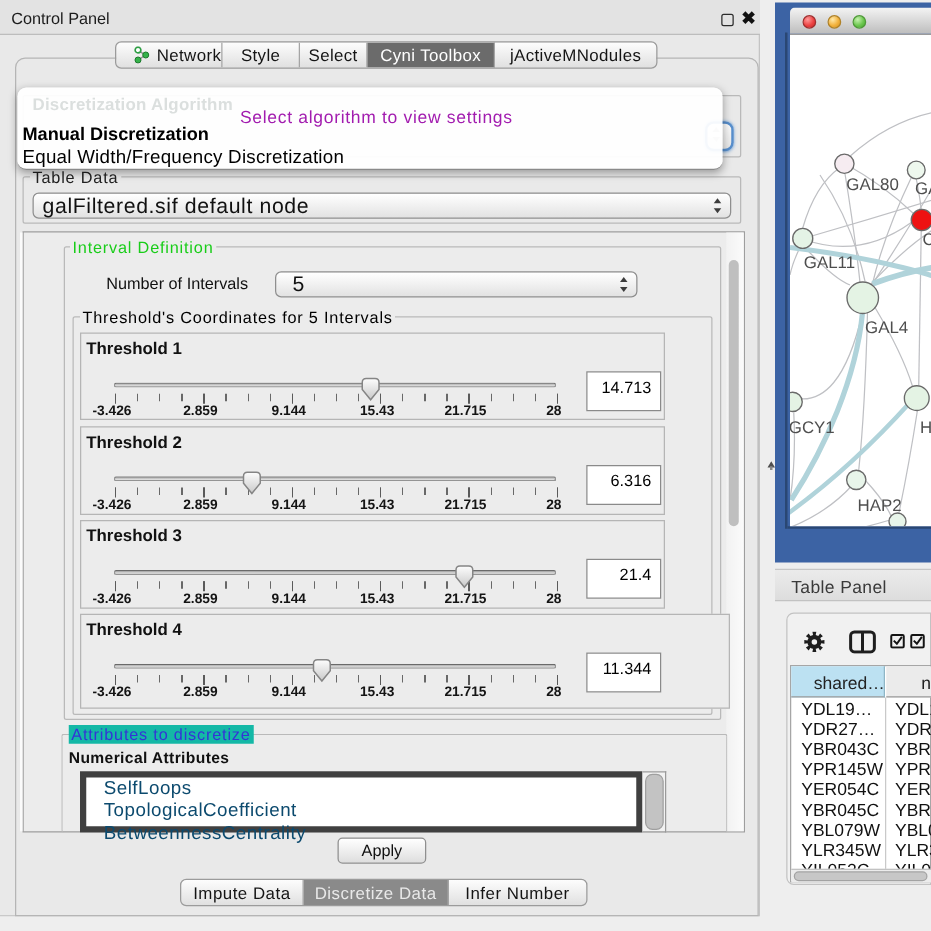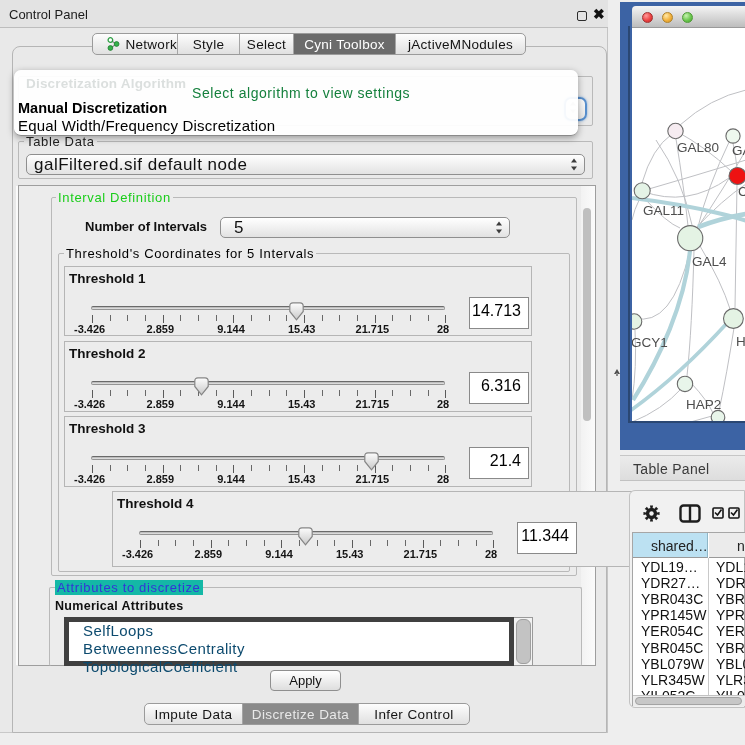--- a/index.html
+++ b/index.html
@@ -47,21 +47,21 @@
 .tpanel .tl{position:absolute;left:4px;top:3.5px;font-weight:bold;font-size:13.5px;color:#111;}
 .track{position:absolute;height:4px;border:1px solid #949494;border-top-color:#6a6a6a;border-radius:2px;
 background:linear-gradient(#b0b0b0,#e8e8e8);}
 .ticksmin{position:absolute;height:6px;
 background:repeating-linear-gradient(to right,#686868 0px,#686868 1px,transparent 1px,transparent 17.675px);}
 .ticksmaj{position:absolute;height:8px;
 background:repeating-linear-gradient(to right,#5a5a5a 0px,#5a5a5a 1px,transparent 1px,transparent 70.7px);}
 .tlab{position:absolute;font-size:11px;font-weight:bold;color:#141414;transform:translateX(-50%);margin-left:-2px;}
 .thumb{position:absolute;width:17px;height:20px;}
 .vbox{position:absolute;left:404px;width:60px;height:32px;background:#fff;border:1px solid #8a8a8a;
-font-size:16px;color:#000;text-align:right;padding:4px 7px 0 0;}
+font-size:13px;color:#000;text-align:right;padding:4px 7px 0 0;}
 
 #alist{background:#fff;border:5px solid #404040;font-size:15px;letter-spacing:0.4px;color:#0c4a6e;}
 #alist div{height:18.1px;line-height:17px;padding-left:14px;}
 
 .btn{border:1px solid #8f8f8f;border-radius:4px;background:linear-gradient(#ffffff,#dedede);
 font-size:13px;color:#111;text-align:center;}
 .btabbar{left:144px;top:703px;height:22px;display:flex;border:1px solid #9b9b9b;
 border-radius:5px;overflow:hidden;background:linear-gradient(#fdfdfd,#e0e0e0);}
 .btab{height:100%;display:flex;align-items:center;justify-content:center;
 font-size:13.5px;letter-spacing:0.4px;color:#141414;border-right:1px solid #a5a5a5;}
@@ -131,21 +131,21 @@
 </div>
 
 <div id="viewport" class="abs"></div>
 <div id="vphl" class="abs"></div>
 <div id="vsb" class="abs"></div>
 <div id="vsbthumb" class="abs"></div>
 
 <div class="grp abs" style="left:51px;top:197px;width:526px;height:379px;"></div>
 <div class="gtitle abs" style="left:56px;top:190px;color:#19cd19;background:#ececec;">Interval Definition</div>
 
-<div class="abs" style="left:85px;top:219px;font-size:13px;font-weight:bold;color:#111;">Number of Intervals</div>
+<div class="abs" style="left:85px;top:219px;font-size:13px;font-weight:normal;color:#111;">Number of Intervals</div>
 <div class="combo abs" style="left:220px;top:217px;width:290px;height:21px;">
   <span class="txt" style="left:13px;">5</span>
       <span class="stepper"></span>
 </div>
 
 <div class="grp abs" style="left:58px;top:253px;width:512px;height:319px;"></div>
 <div class="gtitle abs" style="left:64px;top:246px;color:#000000;background:#ececec;">Threshold's Coordinates for 5 Intervals</div>
 
 <div class="tpanel abs" style="left:64px;top:266px;width:468px;height:70px;">
   <div class="tl">Threshold 1</div>
@@ -206,21 +206,21 @@
     <path d="M1.8 5 Q1.8 1.8 5 1.8 H12 Q15.2 1.8 15.2 5 V10.5 L8.5 18.8 L1.8 10.5 Z" fill="url(#tg2)" stroke="#858585" stroke-width="1.2"></path>
   </svg>
   <span class="tlab" style="left:26.6px;top:56px;">-3.426</span>
   <span class="tlab" style="left:97.3px;top:56px;">2.859</span>
   <span class="tlab" style="left:168px;top:56px;">9.144</span>
   <span class="tlab" style="left:238.7px;top:56px;">15.43</span>
   <span class="tlab" style="left:309.4px;top:56px;">21.715</span>
   <span class="tlab" style="left:380.1px;top:56px;">28</span>
   <div class="vbox" style="top:30px;">21.4</div>
  </div>
-    <div class="tpanel abs" style="left:64px;top:491px;width:520px;height:76px;margin-left:48px;">
+    <div class="tpanel abs" style="left:64px;top:491px;width:520px;height:76px;">
   <div class="tl">Threshold 4</div>
   <div class="track" style="left:26px;top:38.5px;width:354px;"></div>
   <div class="ticksmin" style="left:26.6px;top:48px;width:355px;"></div>
   <div class="ticksmaj" style="left:26.6px;top:48px;width:355px;"></div>
   <svg class="thumb" style="left:184px;top:34px;" viewBox="0 0 17 20">
     <defs>
           <linearGradient id="tg3" x1="0" y1="0" x2="0" y2="1">
       <stop offset="0" stop-color="#fdfdfd"></stop>
             <stop offset="1" stop-color="#c9c9c9"></stop>
           </linearGradient>
@@ -234,41 +234,41 @@
   <span class="tlab" style="left:309.4px;top:56px;">21.715</span>
   <span class="tlab" style="left:380.1px;top:56px;">28</span>
   <div class="vbox" style="top:30px;">11.344</div>
  </div>
 
 <div class="grp abs" style="left:49px;top:587px;width:533px;height:79px;border-bottom:none;"></div>
 <div class="gtitle abs" style="left:55px;top:580px;color:#3434d6;background:#14b8a6;">Attributes to discretize</div>
 <div class="abs" style="left:55px;top:599px;font-size:12.5px;font-weight:bold;letter-spacing:0.3px;color:#111;">Numerical Attributes</div>
 <div id="alist" class="abs" style="left:64px;top:617px;width:450px;height:49px;">
   <div>SelfLoops</div>
+      <div>TopologicalCoefficient</div>
       <div>BetweennessCentrality</div>
-      <div>TopologicalCoefficient</div>
 </div>
 <div class="abs" style="left:514px;top:617px;width:19px;height:49px;background:#f2f2f2;border:1px solid #9a9a9a;border-left:none;"></div>
 <div class="abs" style="left:516px;top:619px;width:15px;height:45px;background:#c3c3c3;border:1px solid #9f9f9f;border-radius:6px;"></div>
 
 <div class="btn abs" style="left:270px;top:670px;width:71px;height:21px;padding-top:2px;">Apply</div>
 
 <div class="btabbar abs">
   <div class="btab" style="width:98px;">Impute Data</div>
   <div class="btab sel" style="width:116px;">Discretize Data</div>
-  <div class="btab" style="width:110px;">Infer Control</div>
+  <div class="btab" style="width:110px;">Infer Number</div>
 </div>
 
 <div class="abs" style="left:569px;top:101px;width:7px;height:13px;opacity:0.3;">
   <span class="stepper" style="right:0;"></span>
 </div>
 
 <div id="popup" class="abs">
   <div class="abs" style="left:12px;top:6px;font-size:13.5px;font-weight:bold;color:#dbdfde;letter-spacing:0.2px;">Discretization Algorithm</div>
-  <div class="abs" style="left:178px;top:15px;font-size:14px;color:#15803d;letter-spacing:0.55px;">Select algorithm to view settings</div>
+  <div class="abs" style="left:178px;top:15px;font-size:14px;color:#a21caf;letter-spacing:0.55px;">Select algorithm to view settings</div>
   <div class="abs" style="left:4px;top:30px;font-size:14.5px;font-weight:bold;color:#000;">Manual Discretization</div>
   <div class="abs" style="left:4px;top:47px;font-size:15px;color:#000;letter-spacing:0.2px;">Equal Width/Frequency Discretization</div>
 </div>
 
 <div id="bluewin" class="abs"></div>
 <div class="abs" style="left:614px;top:369px;width:0;height:0;border-left:3px solid transparent;border-right:3px solid transparent;border-bottom:5px solid #4f4f4f;"></div>
 <div class="abs" style="left:616px;top:373px;width:2px;height:3px;background:#8a8a8a;"></div>
 <div class="abs" style="left:628px;top:26px;width:2px;height:397px;background:#2a4773;"></div>
 <div class="abs" style="left:630px;top:421px;width:115px;height:2px;background:#2a4773;"></div>
 <div id="mactb" class="abs"></div>

